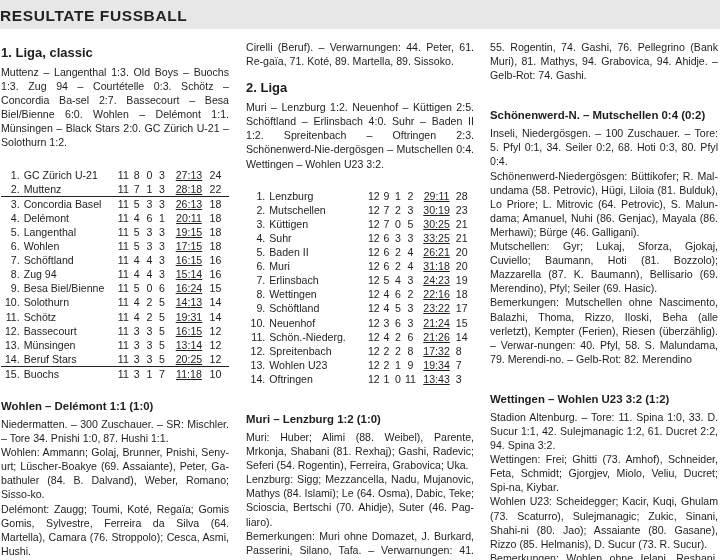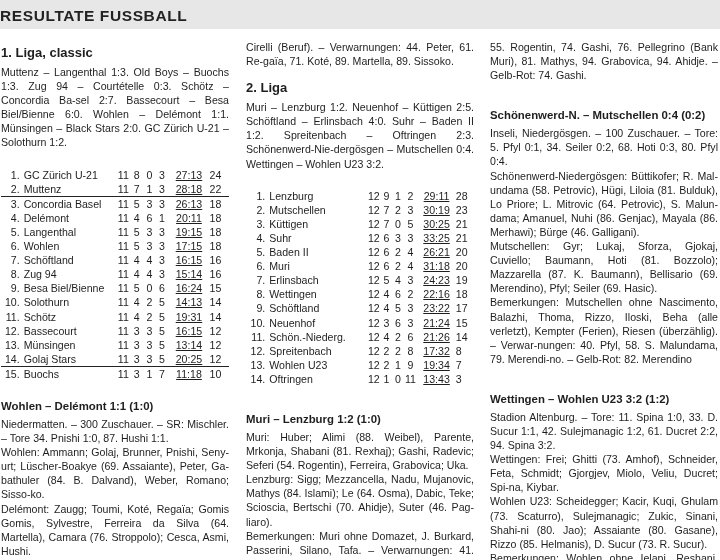--- a/index.html
+++ b/index.html
@@ -182,21 +182,21 @@
           <td class="sp"></td>
           <td class="n">11</td>
           <td class="n">3</td>
           <td class="n">3</td>
           <td class="n">5</td>
           <td class="gd">13:14</td>
           <td class="pt">12</td>
         </tr>
         <tr class="line">
           <td class="rk">14.</td>
-          <td class="nm">Golaj Stars</td>
+          <td class="nm">Beruf Stars</td>
           <td class="sp"></td>
           <td class="n">11</td>
           <td class="n">3</td>
           <td class="n">3</td>
           <td class="n">5</td>
           <td class="gd">20:25</td>
           <td class="pt">12</td>
         </tr>
         <tr>
           <td class="rk">15.</td>

